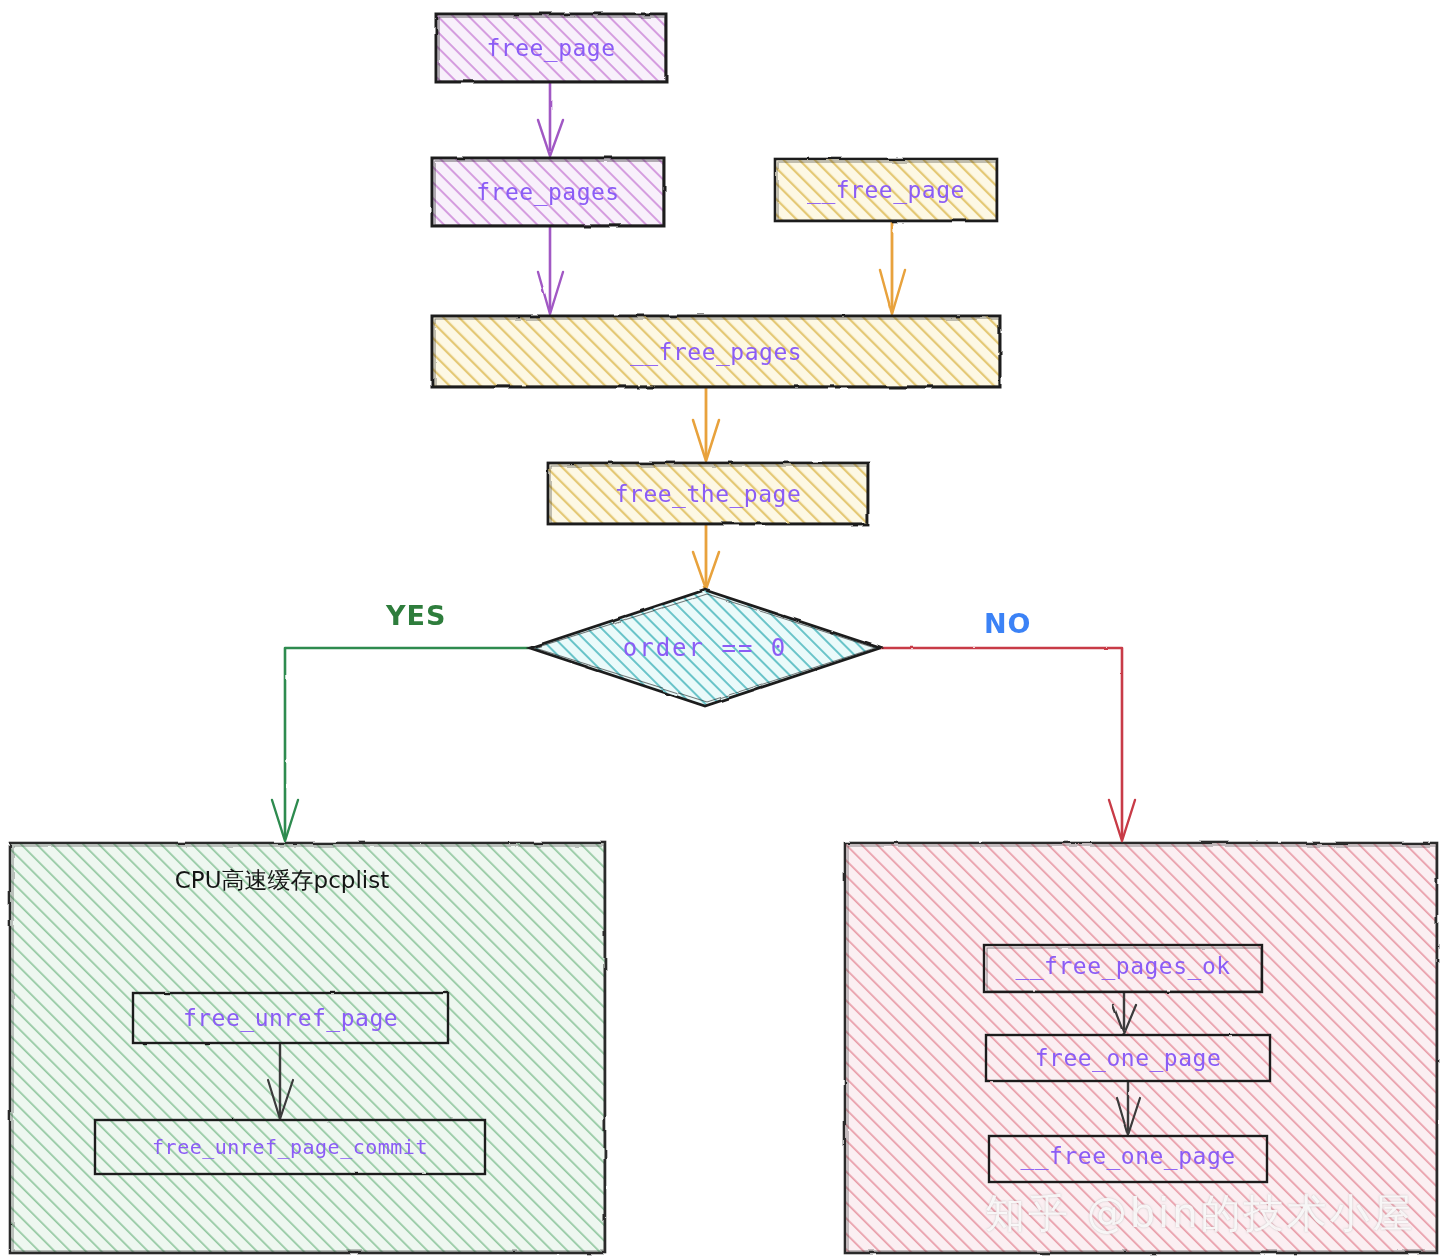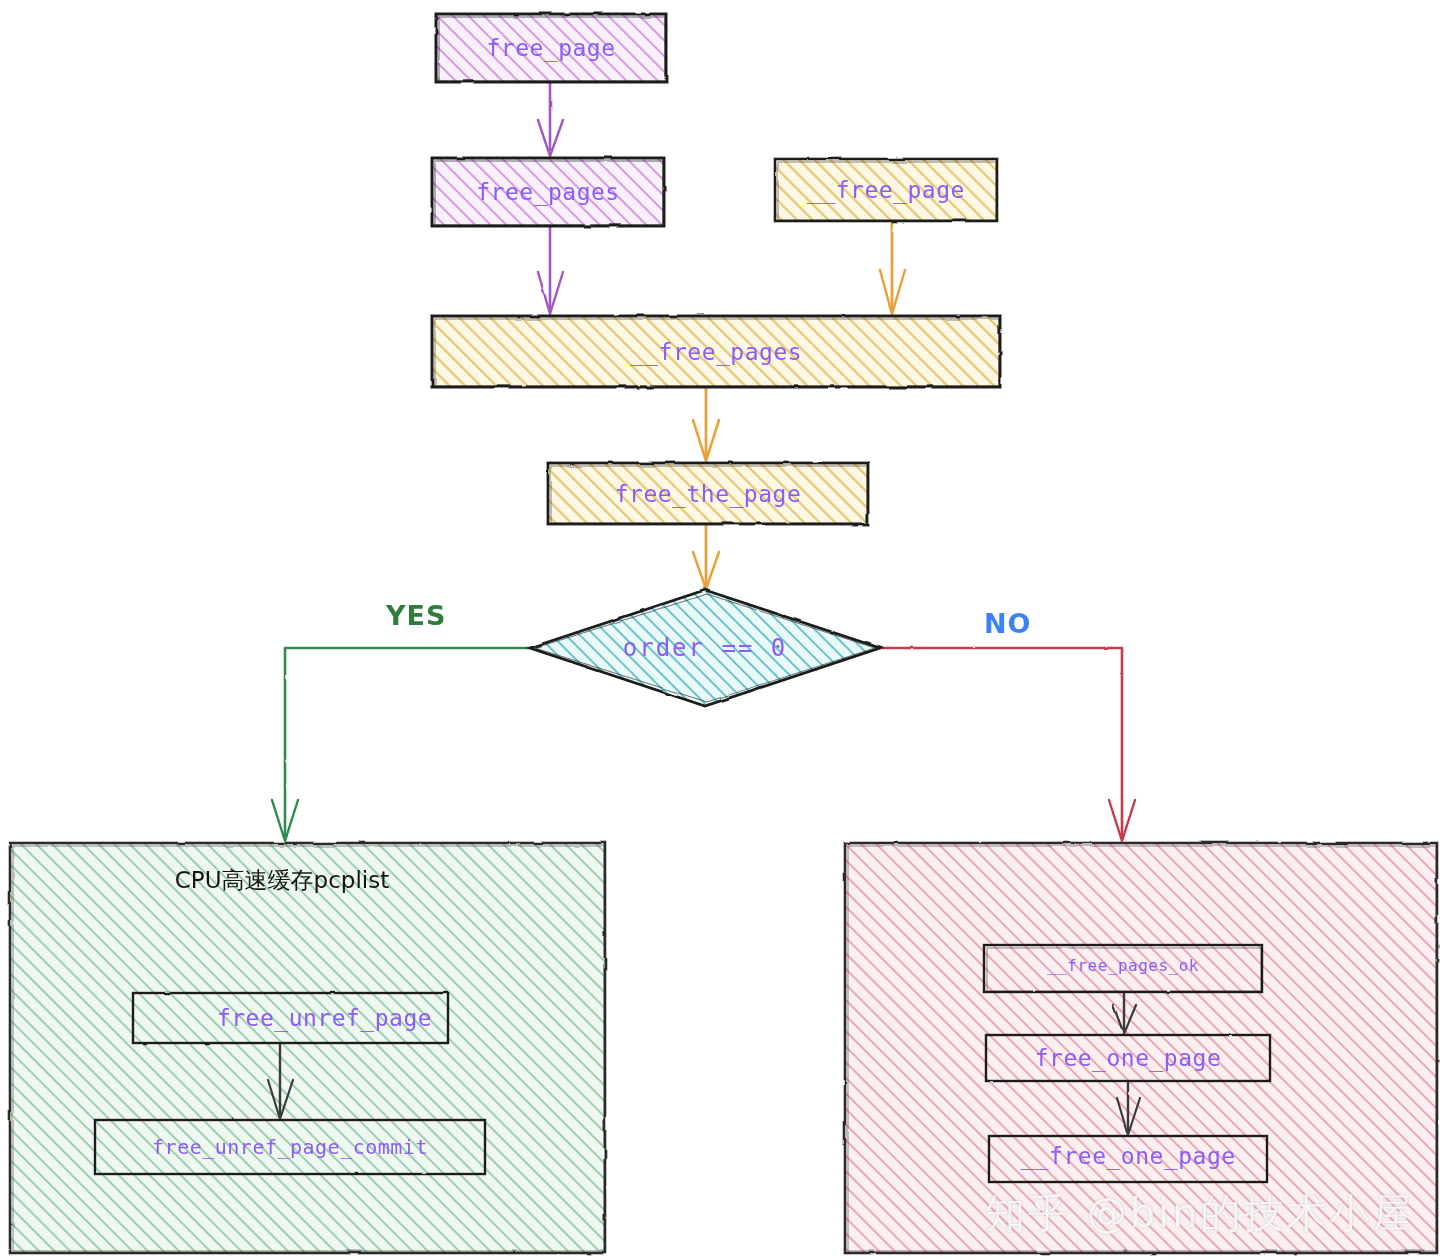--- a/index.html
+++ b/index.html
@@ -242,25 +242,25 @@
   <div class="node-label mono" style="left:432px; top:158px; width:232px; height:68px; font-size:23px;">free_pages</div>
 
   <div class="node-label mono" style="left:775px; top:159px; width:222px; height:62px; font-size:23px;">__free_page</div>
 
   <div class="node-label mono" style="left:432px; top:316px; width:568px; height:71px; font-size:23px;">__free_pages</div>
 
   <div class="node-label mono" style="left:548px; top:463px; width:320px; height:61px; font-size:23px;">free_the_page</div>
 
   <div class="node-label mono" style="left:530px; top:618px; width:350px; height:60px; font-size:24px; letter-spacing:2px;">order == 0</div>
 
-  <div class="node-label mono" style="left:133px; top:993px;  width:315px; height:50px; font-size:23px;padding-left:34px;">free_unref_page</div>
+  <div class="node-label mono" style="left:133px; top:993px;  width:315px; height:50px; font-size:23px;">free_unref_page</div>
 
   <div class="node-label mono" style="left:95px;  top:1120px; width:390px; height:54px; font-size:20px;">free_unref_page_commit</div>
 
-  <div class="node-label mono" style="left:984px; top:945px;  width:278px; height:41px; font-size:16px;">__free_pages_ok</div>
+  <div class="node-label mono" style="left:984px; top:945px;  width:278px; height:41px; font-size:23px;">__free_pages_ok</div>
 
   <div class="node-label mono" style="left:986px; top:1035px; width:284px; height:46px; font-size:23px;">free_one_page</div>
 
   <div class="node-label mono" style="left:989px; top:1136px; width:278px; height:40px; font-size:23px;">__free_one_page</div>
 
   <div class="group-title cjk" style="left:10px;  top:860px; width:544px; height:40px;">CPU高速缓存pcplist</div>
 
 
   <div class="edge-label" style="left:386px; top:600px; color:#2e7d3c;">YES</div>
 

